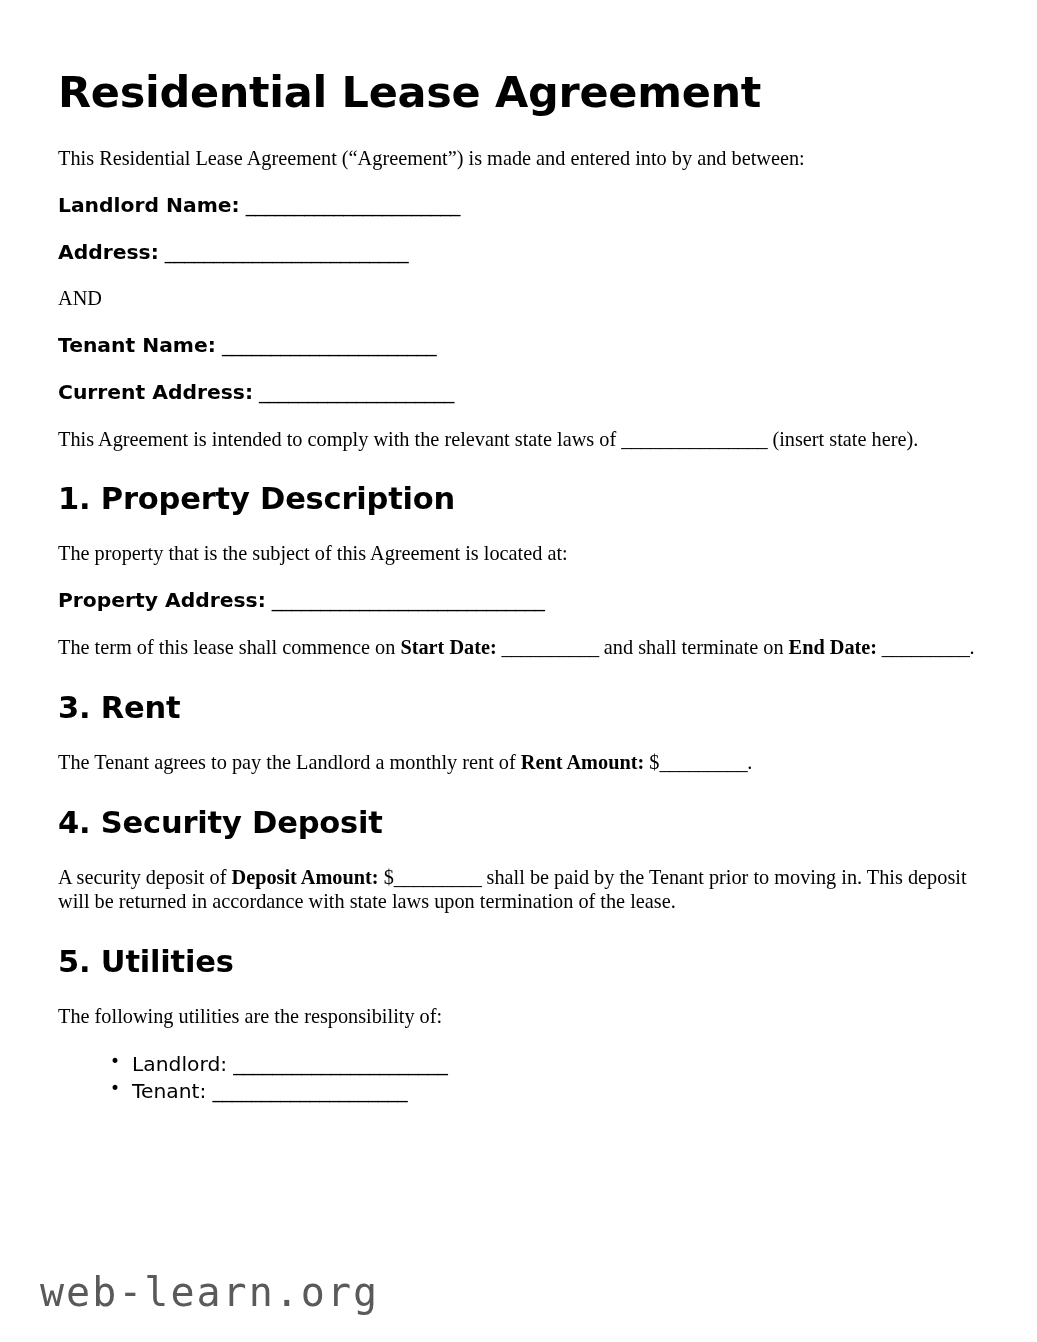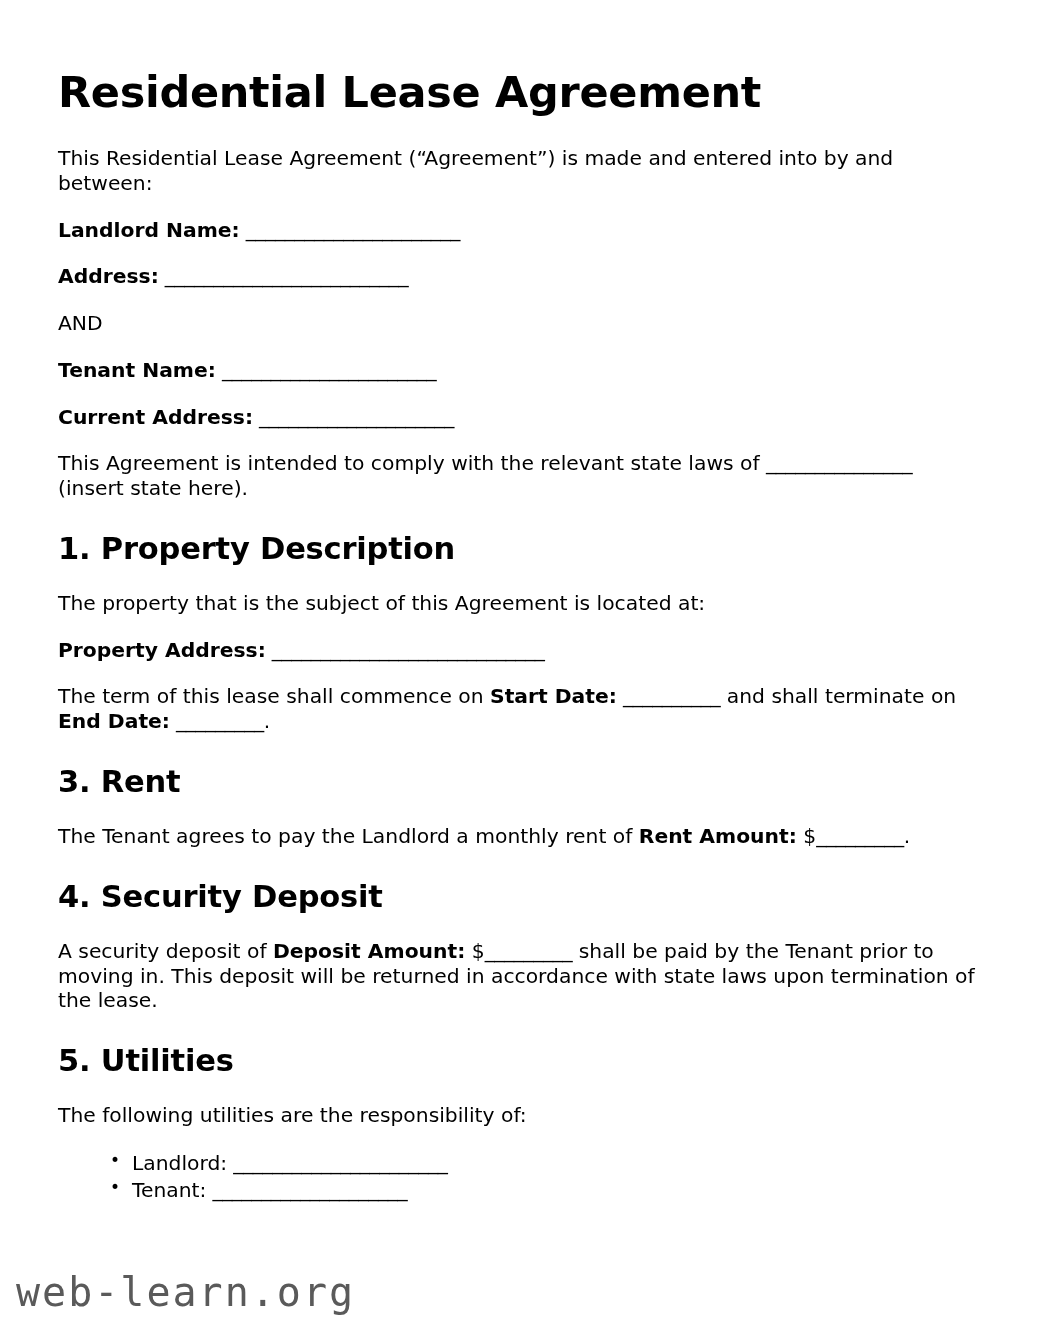--- a/index.html
+++ b/index.html
@@ -29,20 +29,21 @@
     font-weight: bold;
     line-height: 1.12;
     letter-spacing: -0.3px;
     margin: 10px 0 30px 0;
   }
   p.body {
     font-size: 20.3px;
     line-height: 1.22;
     margin: 14px 0 22px 0;
     max-width: 920px;
+    font-family: Liberation Serif, serif;
   }
   .field-line {
     font-size: 20.3px;
     line-height: 1.22;
     margin: 0 0 22px 0;
   }
   .field-label {
     font-weight: bold;
   }
   .blank {
@@ -70,21 +71,21 @@
   ul.util-list li::before {
     content: "\2022";
     position: absolute;
     left: 0;
     top: -1px;
     font-size: 17px;
   }
   strong { font-weight: bold; }
   .watermark {
     position: absolute;
-    left: 16px;
+    left: 40px;
     top: 1269px;
     font-family: "DejaVu Sans Mono", monospace;
     font-size: 40px;
     color: #5a5a5a;
     letter-spacing: 2px;
     white-space: nowrap;
   }
 </style>
 </head>
 <body>

